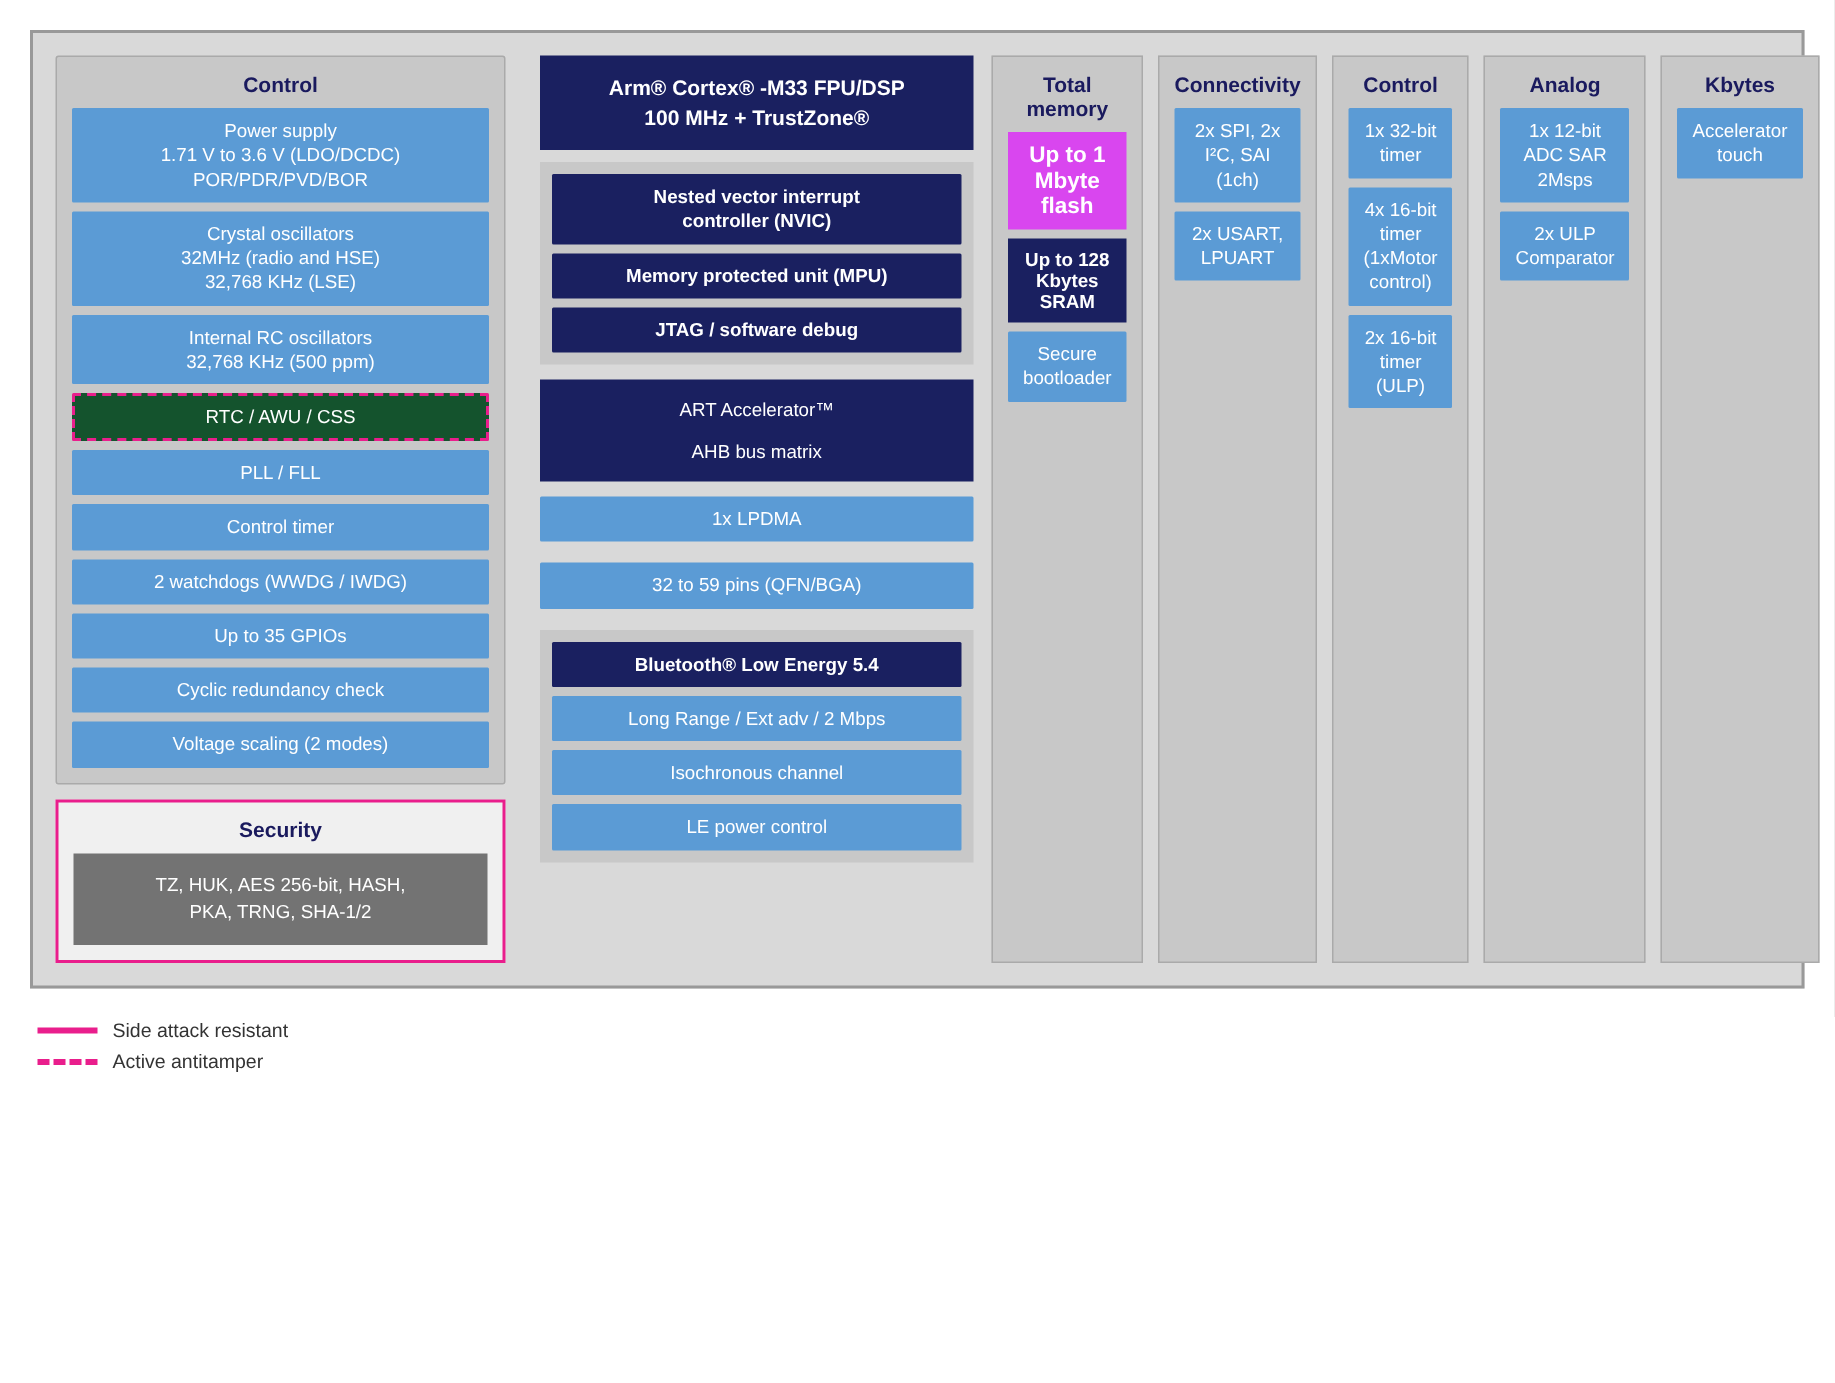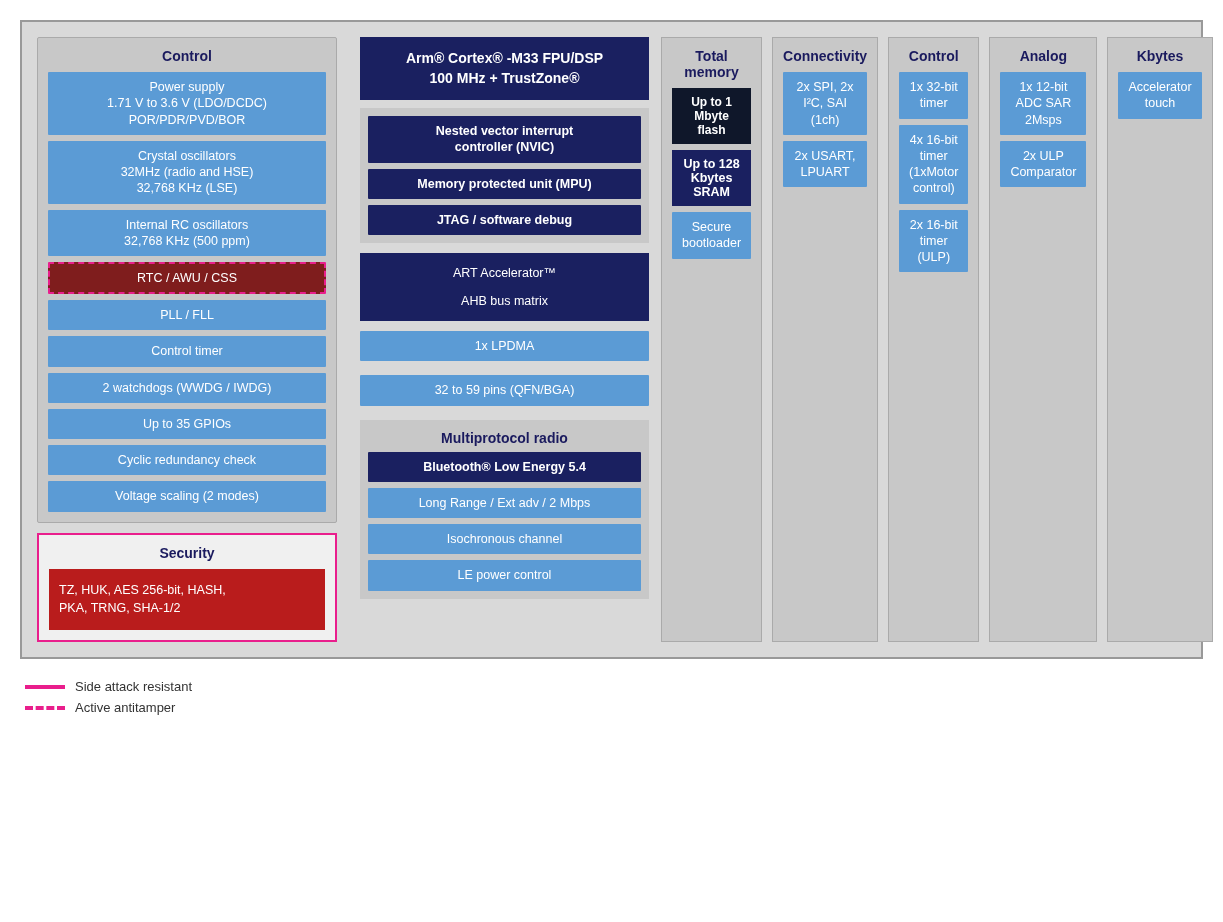--- a/index.html
+++ b/index.html
@@ -91,21 +91,21 @@
       text-align: center;
       padding: 12px 10px;
       font-weight: bold;
       font-size: 14px;
       line-height: 1.4;
     }
 
     
     .rtc-box {
       border: 2px dashed #e91e8c;
-      background: #7f1d1d;
+      background: #14532d;
       color: white;
       text-align: center;
       padding: 7px 10px;
       font-size: 12.5px;
       margin-bottom: 6px;
       border-radius: 1px;
     }
 
     
     .security-section {
@@ -116,23 +116,23 @@
 
     .security-title {
       font-weight: bold;
       font-size: 14px;
       color: #1a1a5e;
       text-align: center;
       margin-bottom: 8px;
     }
 
     .security-content {
-      background: #b91c1c;
-      color: white;
-      text-align: left;
+      background: #737373;
+      color: white;
+      text-align: center;
       padding: 12px 10px;
       font-size: 12.5px;
       line-height: 1.5;
     }
 
     
     .multiprotocol-title {
       font-weight: bold;
       font-size: 14px;
       color: #1a1a5e;
@@ -151,25 +151,25 @@
     .right-title {
       font-weight: bold;
       font-size: 14px;
       color: #1a1a5e;
       text-align: center;
       margin-bottom: 8px;
     }
 
     
     .flash-item {
-      background: #0f172a;
-      color: white;
-      text-align: center;
-      padding: 7px 10px;
-      font-size: 12px;
+      background: #d946ef;
+      color: white;
+      text-align: center;
+      padding: 7px 10px;
+      font-size: 15px;
       font-weight: bold;
       margin-bottom: 6px;
     }
     .sram-item {
       background: #1a2060;
       color: white;
       text-align: center;
       padding: 7px 10px;
       font-size: 12.5px;
       font-weight: bold;
@@ -275,21 +275,20 @@
     <div class="art-bus-section">
       <div class="art-bus-item">ART Accelerator™</div>
       <div class="art-bus-item">AHB bus matrix</div>
     </div>
 
     <div class="blue-item">1x LPDMA</div>
 
     <div class="blue-item">32 to 59 pins (QFN/BGA)</div>
 
     <div class="center-sub-section">
-      <div class="multiprotocol-title">Multiprotocol radio</div>
       <div class="dark-blue-item">Bluetooth® Low Energy 5.4</div>
       <div class="blue-item">Long Range / Ext adv / 2 Mbps</div>
       <div class="blue-item">Isochronous channel</div>
       <div class="blue-item">LE power control</div>
     </div>
   </div>
 
   <div class="col-right">
 
     <div class="right-section">

